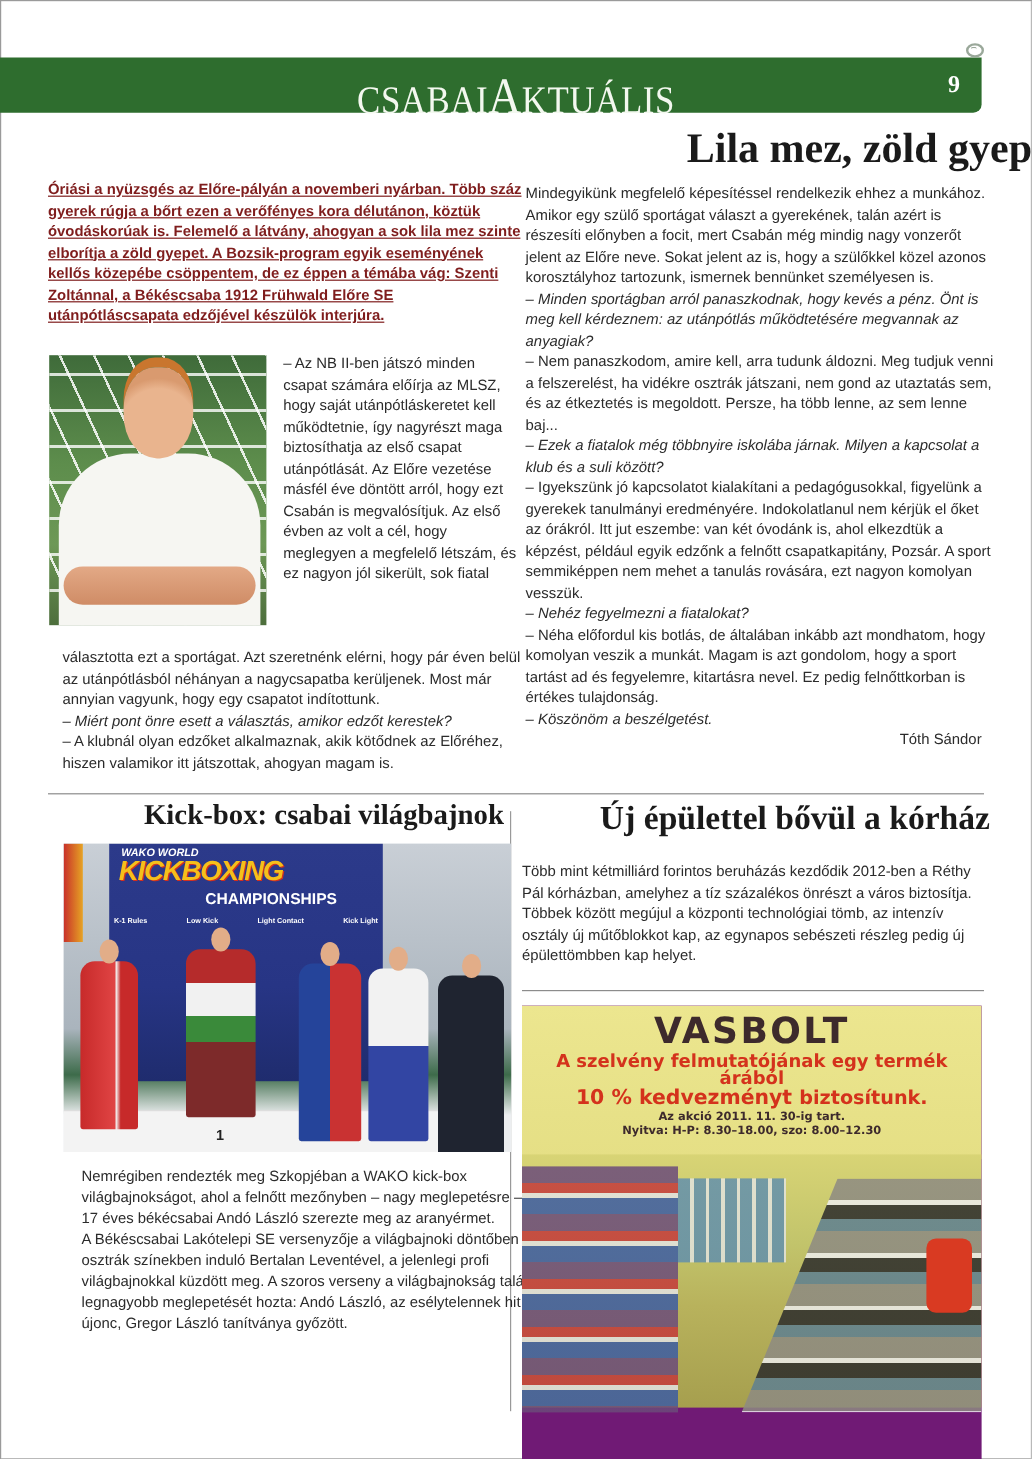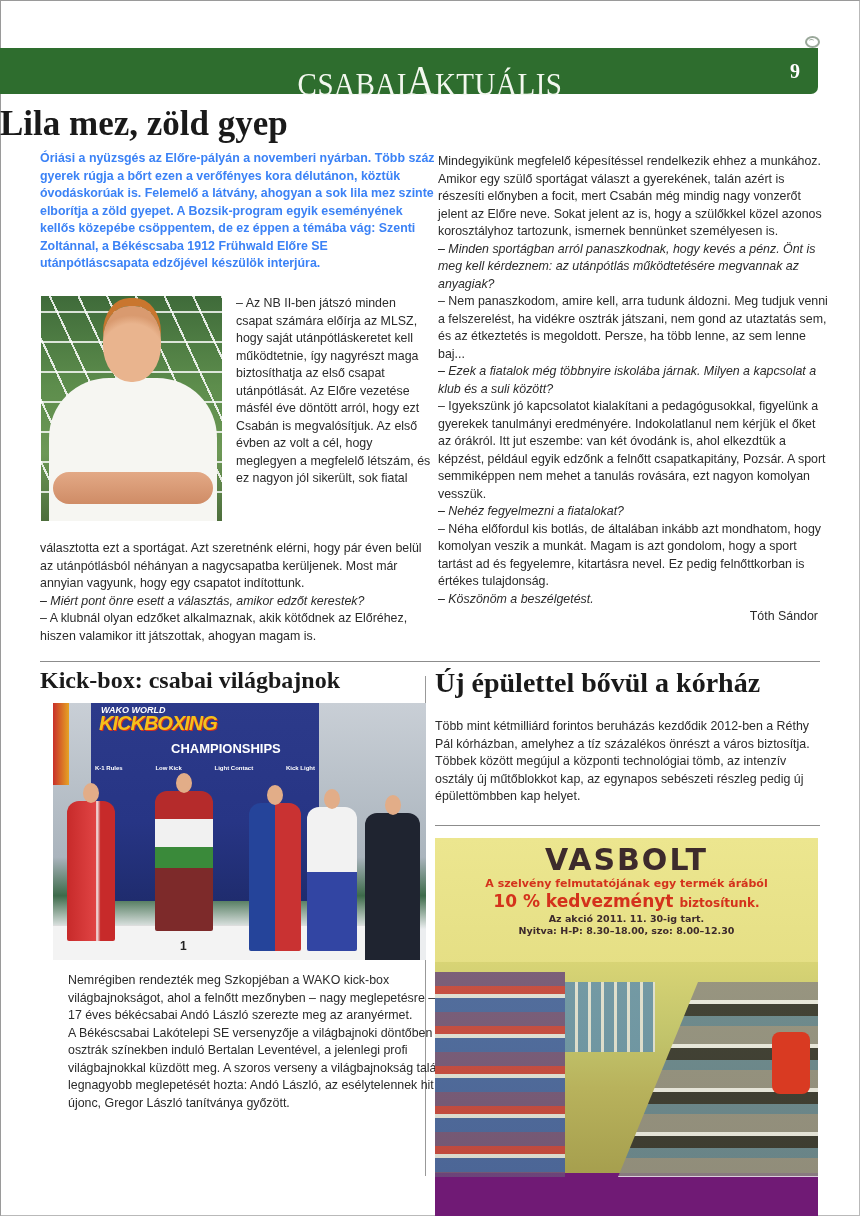--- a/index.html
+++ b/index.html
@@ -30,34 +30,34 @@
       position: absolute; left: 805px; top: 36px; width: 11px; height: 8px;
       border: 2px solid #9aa89a; border-radius: 50%; background: #fff;
     }
     .curl-icon::after {
       content: ""; position: absolute; left: 2px; top: 1px; width: 5px; height: 3px;
       border-top: 1px solid #9aa89a; border-radius: 50%;
     }
     
     .headline {
       position: absolute; font-family: "Liberation Serif", serif; font-weight: bold; color: #1a1a1a;
-      white-space: nowrap; text-align: left;
+      white-space: nowrap; text-align: right;
     }
     .h-main { left: 0; width: 860px; top: 104px; font-size: 35px; }
     .h-kick { left: 40px; width: 380px; top: 667px; font-size: 24px; }
     .h-korhaz { left: 435px; width: 390px; top: 667px; font-size: 28px; }
 
     .text-block {
       position: absolute; font-size: 12.4px; line-height: 17.5px; color: #2b2b2b;
     }
     .text-block p { margin: 0; }
-    .lead { left: 40px; top: 150px; width: 395px; font-weight: bold; color: #3b82f6; }
+    .lead { left: 40px; top: 150px; width: 395px; font-weight: bold; color: #7f1d1d; text-decoration: underline; }
     .col-right { left: 438px; top: 153px; width: 390px; }
     .float-text { left: 236px; top: 295px; width: 195px; }
-    .under-photo { left: 40px; top: 540px; width: 395px; }
+    .under-photo { left: 52px; top: 540px; width: 395px; }
     .q { font-style: italic; }
     .byline { text-align: right; padding-right: 10px; }
     .korhaz-text { left: 435px; top: 718px; width: 385px; }
     .kick-text { left: 40px; top: 972px; width: 385px; margin-left: 28px; }
 
     .rule { position: absolute; background: #8c8c8c; }
     .rule-h1 { left: 40px; top: 661px; width: 780px; height: 1px; }
     .rule-v { left: 425px; top: 676px; width: 1px; height: 500px; background: #999; }
     .rule-h2 { left: 435px; top: 825px; width: 385px; height: 1px; }
 
@@ -90,21 +90,21 @@
     .photo-kick {
       position: absolute; left: 41px; top: 703px; width: 373px; height: 257px; overflow: hidden;
       background: linear-gradient(180deg, #c9cfd6 0%, #aab4bd 60%, #3d6b4a 75%, #eceef0 88%);
       margin-left: 12px;
     }
     .banner {
       position: absolute; left: 38px; top: 0; width: 228px; height: 198px;
       background: linear-gradient(180deg, #2c3a8a 0%, #273585 60%, #1f2c6e 100%);
     }
     .banner-t1 { position: absolute; left: 10px; top: 2px; color: #fff; font-size: 9px; font-weight: bold; font-style: italic; }
-    .banner-t2 { position: absolute; left: 8px; top: 9px; color: #f5c01b; font-size: 20px; font-weight: bold; font-style: italic; letter-spacing: -1px; text-shadow: 1px 1px 0 #d4301f; }
+    .banner-t2 { position: absolute; left: 8px; top: 9px; color: #f5c01b; font-size: 23px; font-weight: bold; font-style: italic; letter-spacing: -1px; text-shadow: 1px 1px 0 #d4301f; }
     .banner-t3 { position: absolute; left: 80px; top: 38px; color: #fff; font-size: 13px; font-weight: bold; }
     .banner-t4 { position: absolute; left: 4px; top: 62px; width: 220px; color: #fff; font-size: 6px; font-weight: bold; display: flex; justify-content: space-between; }
     .flag-mk { position: absolute; left: 0; top: 0; width: 16px; height: 82px; background: linear-gradient(90deg, #c8302a, #e6a324); }
     .podium { position: absolute; left: 0; top: 222px; width: 320px; height: 35px; background: #f3f3f3; border-top: 1px solid #ddd; }
     .podium-1 { position: absolute; left: 127px; top: 236px; font-size: 12px; font-weight: bold; color: #222; }
     .person { position: absolute; border-radius: 12px 12px 2px 2px; }
     .p1 { left: 14px; top: 98px; width: 48px; height: 140px; background: linear-gradient(90deg, #c72a2a, #e04444 60%, #f4f4f4 62%, #c72a2a 70%); }
     .p2 { left: 102px; top: 88px; width: 58px; height: 140px; background: linear-gradient(180deg, #b52b2b 0 20%, #f1f1f1 20% 40%, #3a8a3a 40% 55%, #7d2a2a 55%); }
     .p3 { left: 196px; top: 100px; width: 52px; height: 148px; background: linear-gradient(90deg, #25449a 50%, #c93232 50%); }
     .p4 { left: 254px; top: 104px; width: 50px; height: 144px; background: linear-gradient(180deg, #f2f2f2 0 45%, #3245a3 45%); }
@@ -113,23 +113,23 @@
 
     
     .ad {
       position: absolute; left: 435px; top: 838px; width: 383px; height: 398px; overflow: hidden;
       background: #701a75;
     }
     .ad-head { position: absolute; left: 0; top: 0; width: 383px; height: 128px; background: linear-gradient(180deg, #ece68f, #e5df85); text-align: center; }
     .ad-brand { margin-top: 4px; font-family: "DejaVu Sans", sans-serif; font-weight: bold; font-size: 30px; color: #3d2a2c; letter-spacing: 2px; }
     .ad-line { font-family: "DejaVu Sans", sans-serif; font-weight: bold; line-height: 14px; }
     .ad-addr { font-size: 11.5px; color: #3d2a2c; }
-    .ad-red { font-size: 11px; color: #d4321c; }
+    .ad-red { font-size: 15px; color: #d4321c; }
     .ad-disc { font-size: 17px; color: #d4321c; line-height: 20px; }
-    .ad-disc .small { font-size: 12px; }
+    .ad-disc .small { font-size: 16px; }
     .ad-small { font-size: 9.5px; color: #3d2a2c; line-height: 12px; }
     .shop {
       position: absolute; left: 0; top: 124px; width: 383px; height: 211px;
       background: linear-gradient(180deg, #d8d475 0%, #c2c46b 35%, #b8b25c 60%, #a69f4e 100%);
     }
     .shelf-l { position: absolute; left: 0; top: 10px; width: 130px; height: 205px; background: repeating-linear-gradient(180deg, #6b4b7a 0 14px, #c43a3a 14px 22px, #e3e3e3 22px 26px, #3c5ca3 26px 40px); opacity: 0.85; }
     .shelf-r { position: absolute; right: 0; top: 20px; width: 200px; height: 195px; background: repeating-linear-gradient(180deg, #8d8a82 0 18px, #ededed 18px 22px, #2b2b2b 22px 34px, #5e7f91 34px 44px); opacity: 0.85; clip-path: polygon(40% 0, 100% 0, 100% 100%, 0 100%); }
     .shelf-back { position: absolute; left: 130px; top: 20px; width: 90px; height: 70px; background: repeating-linear-gradient(90deg, #5c8cb0 0 10px, #e4e4e4 10px 13px); opacity: 0.8; }
     .pot { position: absolute; right: 8px; top: 70px; width: 38px; height: 62px; background: #d93a22; border-radius: 8px; }
   </style>

